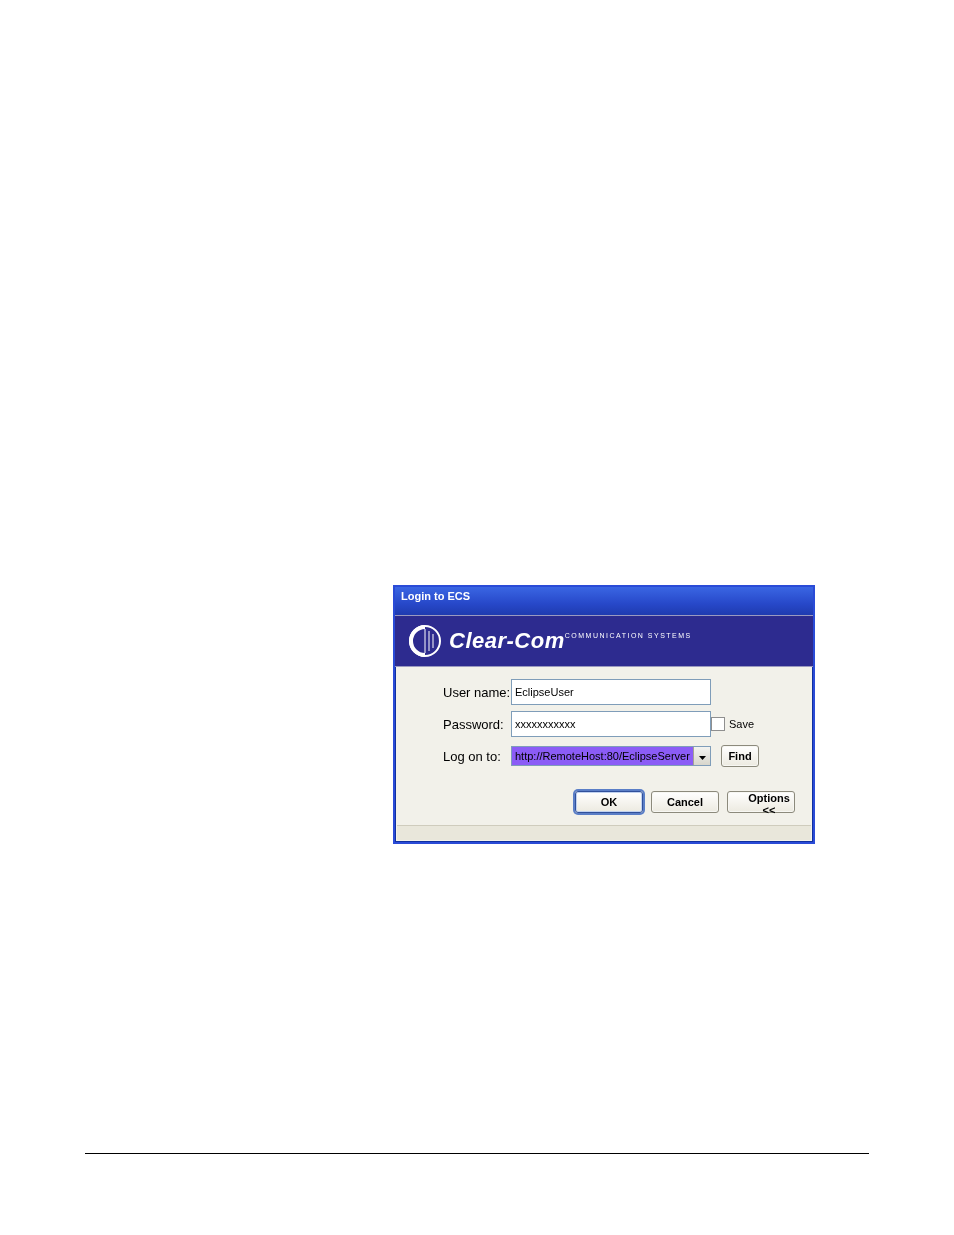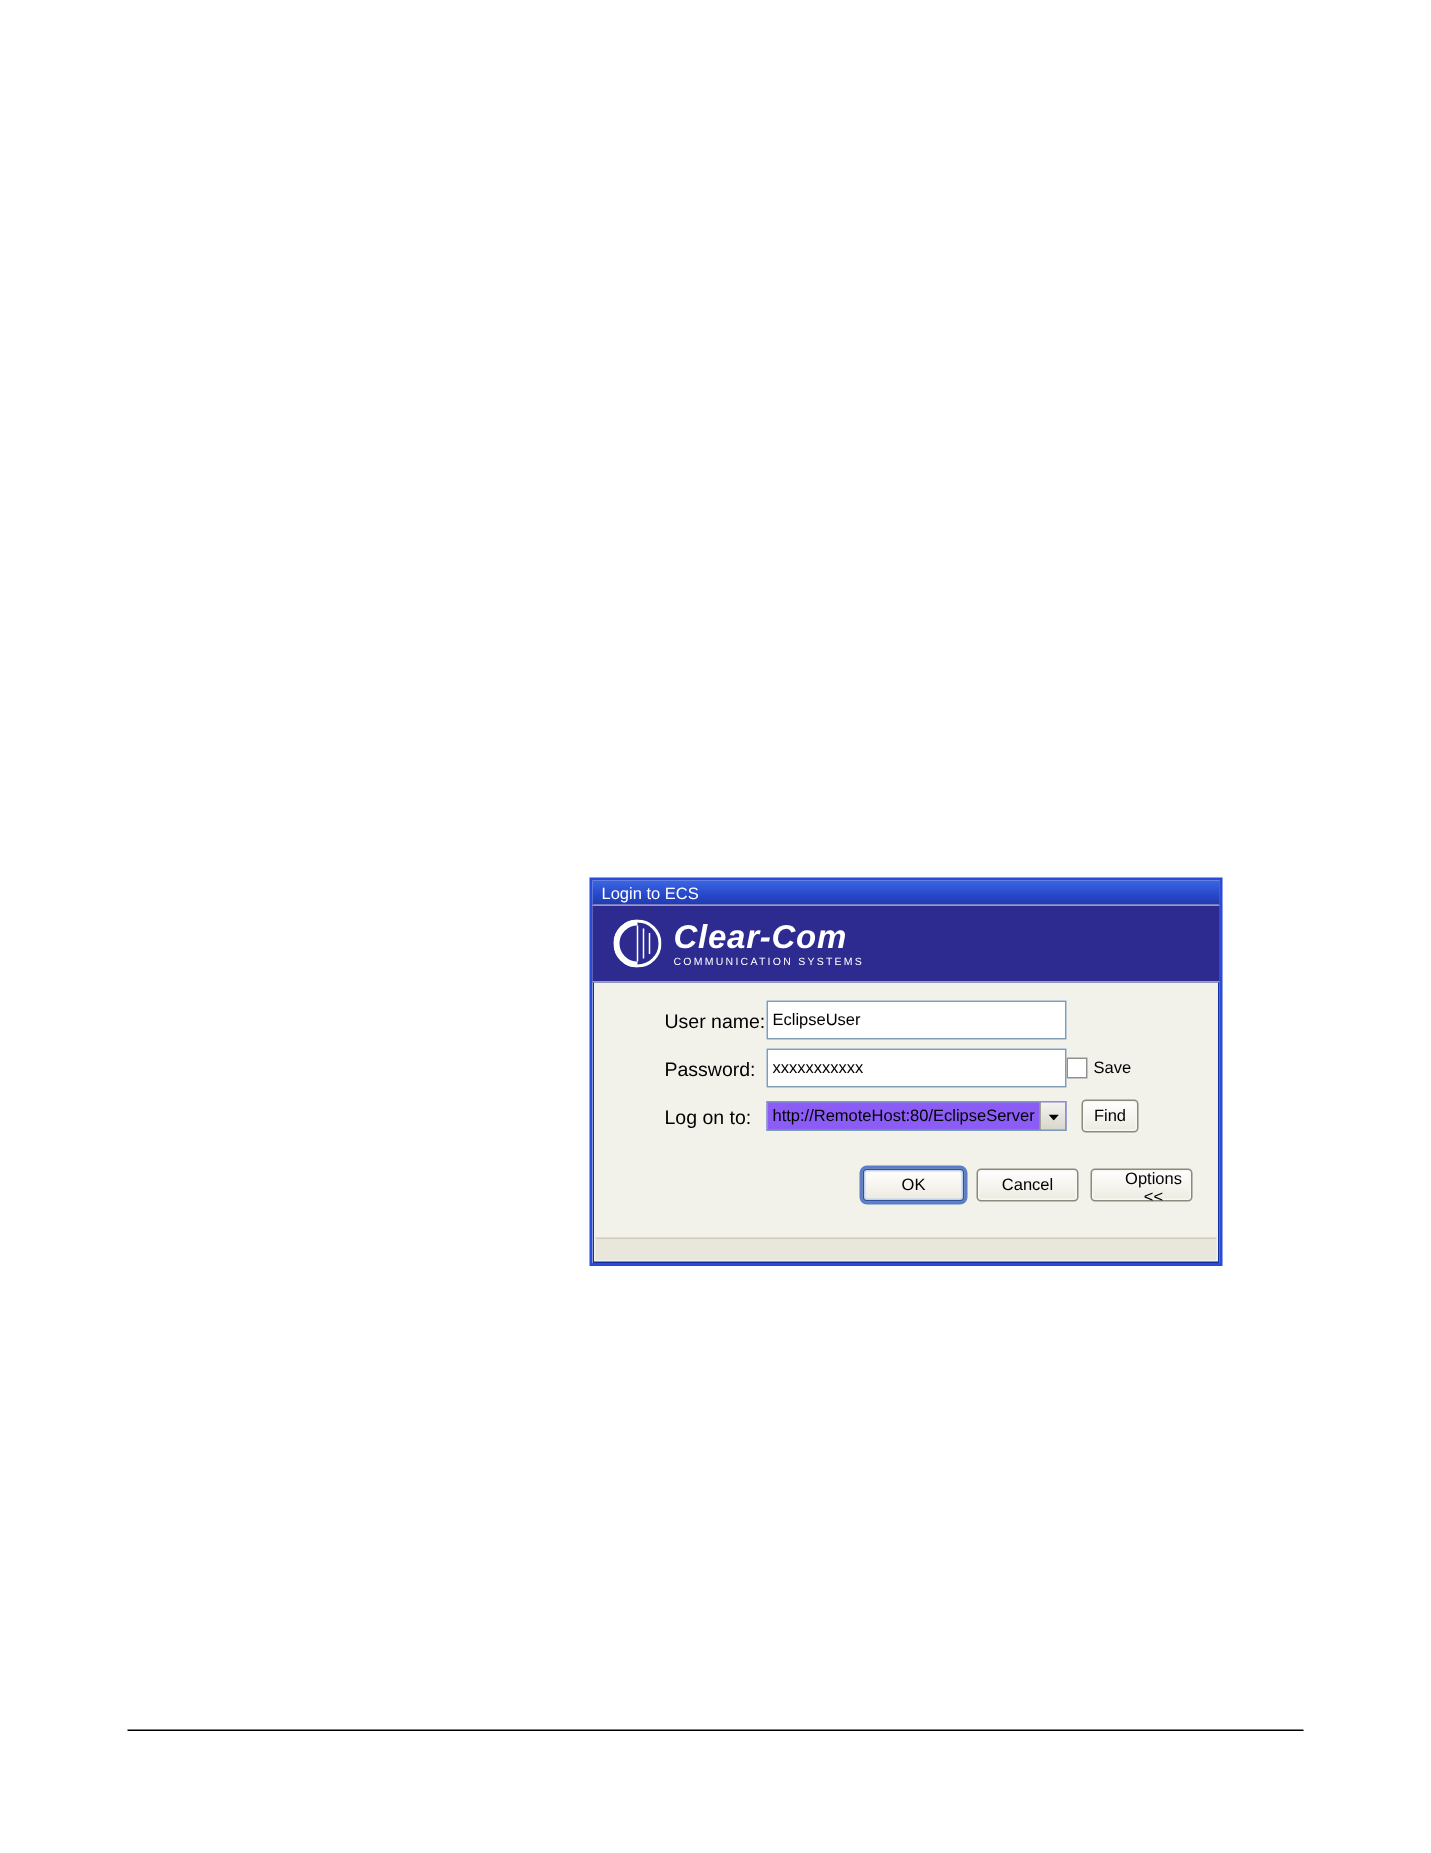--- a/index.html
+++ b/index.html
@@ -29,24 +29,24 @@
     left: 393px;    
     top: 585px;
     width: 418px;
     height: 255px;
     border: 2px solid #2a4bd7;
     background: #f2f1ea;
     box-shadow: 0 0 0 1px #1030a0 inset;
   }
 
   .titlebar {
-    height: 16px;
+    height: 28px;
     background: linear-gradient(to bottom, #3a66e3 0%, #2748c9 60%, #1f3bb0 100%);
     color: #ffffff;
-    font-weight: normal;
+    font-weight: bold;
     font-size: 11px;
     line-height: 18px;
     padding-left: 6px;
     user-select: none;
   }
 
   .brandbar {
     height: 50px;
     background: #2d2b8f; 
     display: flex;
@@ -59,21 +59,21 @@
   .brand-logo {
     width: 32px;
     height: 32px;
     margin-right: 8px;
     flex: 0 0 auto;
   }
 
   .brand-text {
     color: #ffffff;
     display: flex;
-    flex-direction: column;
+    flex-direction: row;
     line-height: 1;
   }
   .brand-main {
     font-size: 22px;
     font-weight: bold;
     font-style: italic;
     letter-spacing: 0.5px;
     font-family: Arial, sans-serif;
   }
   .brand-sub {
@@ -162,20 +162,21 @@
 
   .xp-btn {
     background: linear-gradient(to bottom, #ffffff, #eceae0);
     border: 1px solid #8c8a7c;
     border-radius: 3px;
     font-size: 11px;
     font-family: Tahoma, sans-serif;
     cursor: pointer;
     padding: 0;
     box-shadow: 0 0 0 1px #f7f7f3 inset;
+    font-weight: bold;
   }
   .xp-btn.default {
     box-shadow: 0 0 0 1px #c1d2f0 inset, 0 0 0 2px #5a7ec7;
     border-color: #30509b;
     text-align: center;
   }
 
   .button-row {
     display: flex;
     justify-content: flex-end;

